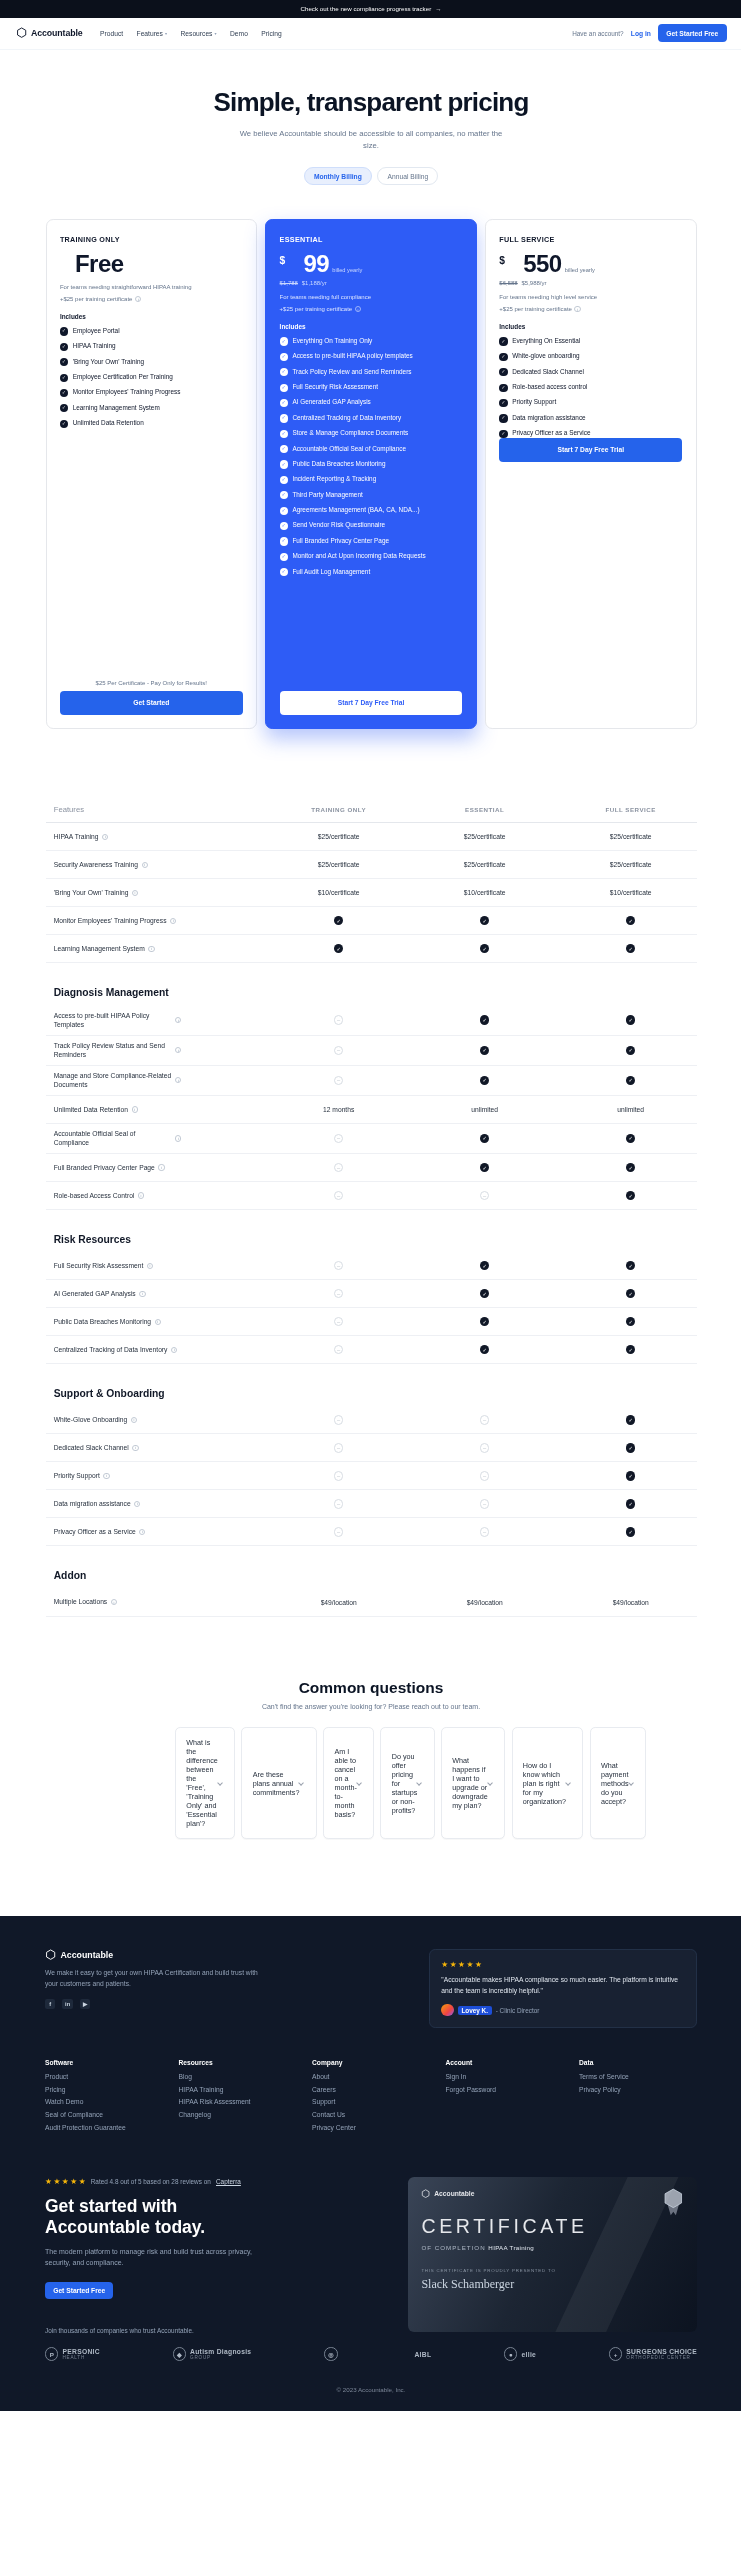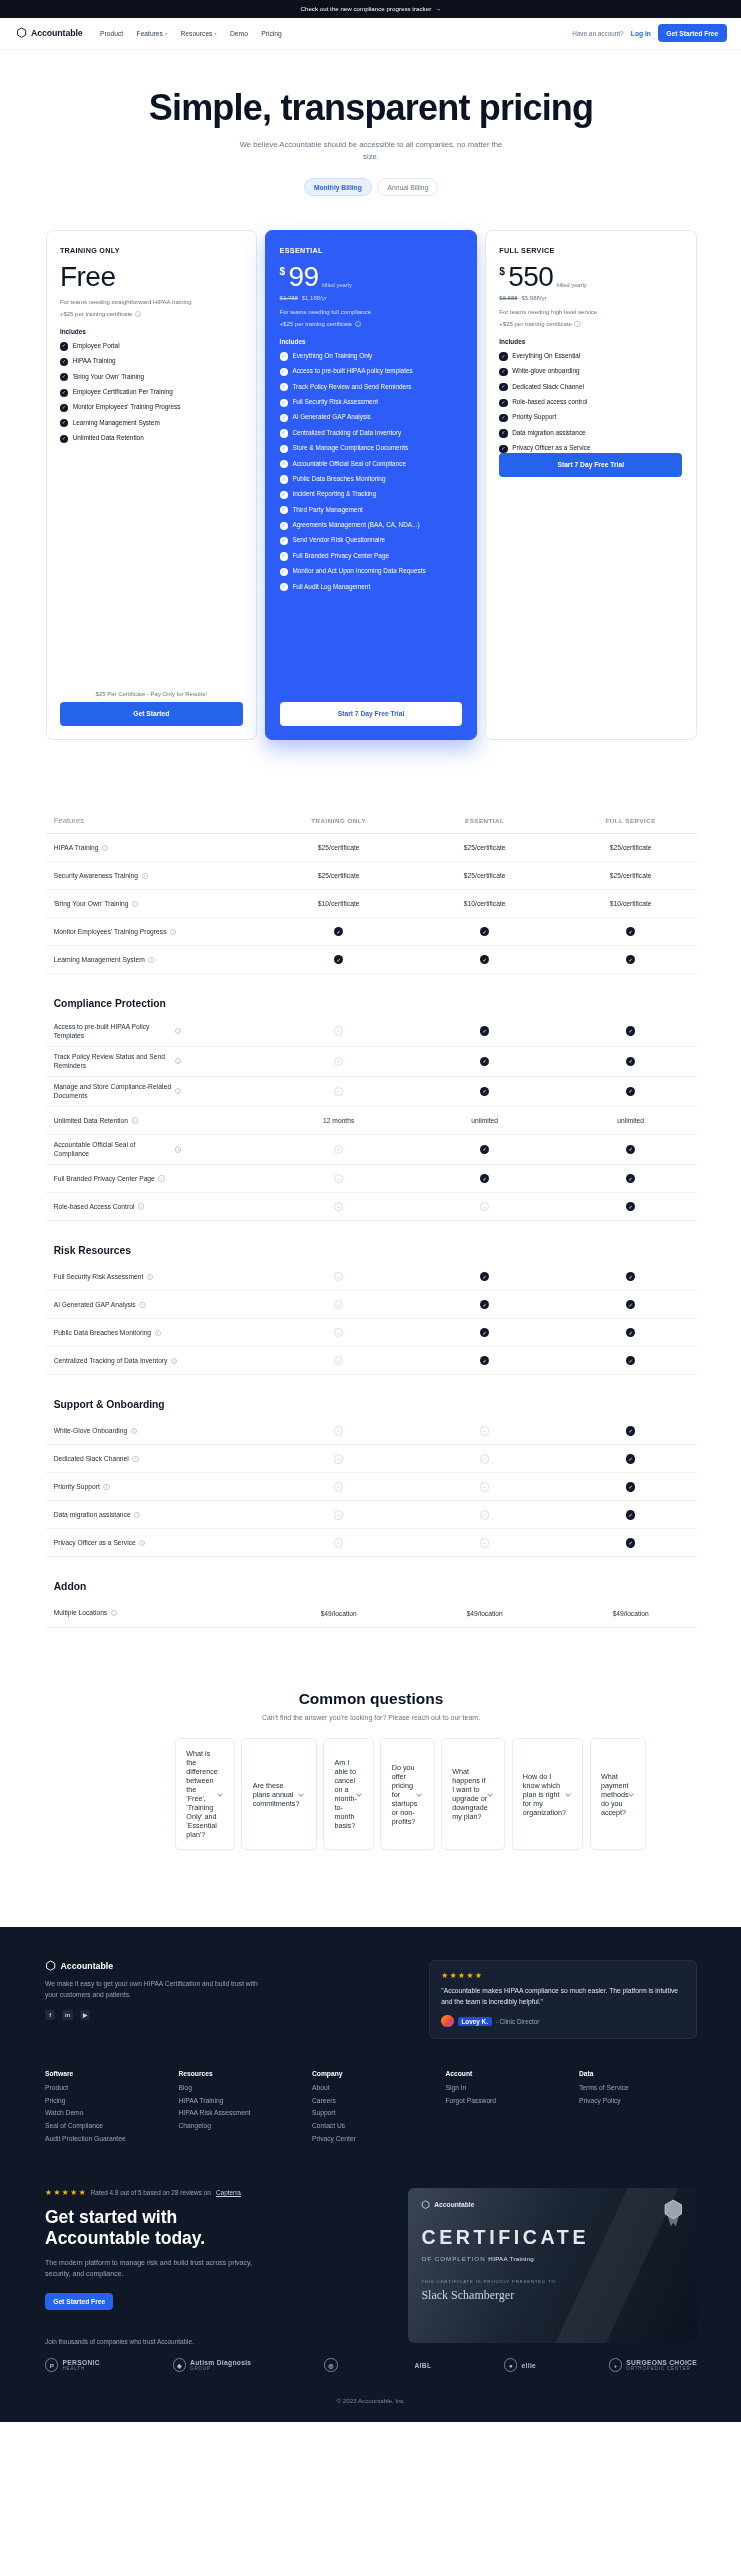--- a/index.html
+++ b/index.html
@@ -19,36 +19,36 @@
   .nav { display:flex; align-items:center; gap:13.4px; margin-left:17.5px; }
   .nav a { font-size:6.7px; color:#334155; display:flex; align-items:center; gap:2.1px; }
   .carat { font-size:4.1px; color:#94a3b8; }
   .header-right { margin-left:auto; display:flex; align-items:center; gap:7.2px; }
   .acct-prompt { font-size:6.4px; color:#64748b; }
   .login-link { font-size:6.7px; color:#2563eb; font-weight:bold; }
   .btn-primary { background:#2563eb; color:#fff; font-size:6.7px; font-weight:bold; padding:5.2px 8.2px; border-radius:4.1px; }
 
   
   .hero { text-align:center; padding:37px 0 20.6px; }
-  .hero h1 { font-size:36px; font-weight:bold; color:#0b1424; letter-spacing:-0.8px; }
+  .hero h1 { font-size:26px; font-weight:bold; color:#0b1424; letter-spacing:-0.8px; }
   .hero p { margin:10.3px auto 0; font-size:7.7px; line-height:1.55; color:#64748b; max-width:278px; }
   .toggle { margin-top:15.5px; display:flex; justify-content:center; gap:5.2px; }
   .pill { font-size:6.7px; padding:4.6px 9.3px; border-radius:515px; border:0.5px solid #e2e8f0; color:#64748b; background:#fff; }
   .pill.active { background:#e8effd; color:#2563eb; border-color:#cfdefb; font-weight:bold; }
 
   .container { width:651px; margin:0 auto; }
 
   
   .plans { display:grid; grid-template-columns:1fr 1fr 1fr; gap:8.2px; width:651px; margin:13.4px auto 0; }
   .plan-card { border:0.5px solid #e5e7eb; border-radius:7.2px; padding:14.4px 13.4px 13.4px; display:flex; flex-direction:column; min-height:510px; background:#fff; }
   .plan-card.blue { background:#2e5cf6; border-color:#2e5cf6; color:#fff; box-shadow:0 9.3px 20.6px rgba(46,92,246,0.35); }
   .plan-name { font-size:7.2px; font-weight:bold; letter-spacing:0.3px; }
   .price-row { margin-top:8.2px; display:flex; align-items:flex-end; gap:3.1px; }
   .price-row .cur { font-size:10.3px; font-weight:bold; align-self:flex-start; margin-top:3.1px; }
-  .price-row .amt { font-size:28px; font-weight:normal; line-height:1; letter-spacing:-0.5px; }
+  .price-row .amt { font-size:24px; font-weight:bold; line-height:1; letter-spacing:-0.5px;margin-left:15px; }
   .price-row .per { font-size:5.7px; color:#64748b; margin-bottom:3.1px; }
   .blue .price-row .per { color:#c9d7ff; }
   .strike-row { margin-top:4.1px; font-size:6px; color:#64748b; }
   .strike-row s { margin-right:2.1px; }
   .blue .strike-row { color:#c9d7ff; }
   .plan-desc { margin-top:7.2px; font-size:6px; line-height:1.5; color:#64748b; }
   .blue .plan-desc { color:#dbe4ff; }
   .plan-cert { margin-top:4.1px; font-size:6px; color:#64748b; display:flex; align-items:center; gap:2.6px; }
   .blue .plan-cert { color:#dbe4ff; }
   .info-i { display:inline-flex; align-items:center; justify-content:center; width:6.2px; height:6.2px; border:0.5px solid #c2cad4; border-radius:50%; font-size:4.1px; color:#94a3b8; flex:0 0 auto; }
@@ -108,21 +108,21 @@
   .f-cta { display:grid; grid-template-columns:1fr 289px; gap:26px; margin-top:41px; align-items:start; }
   .rating-row { display:flex; align-items:center; gap:5.2px; font-size:6.4px; color:#94a3b8; }
   .rating-link { color:#cbd5e1; text-decoration:underline; }
   .f-cta h2 { margin-top:9.3px; font-size:17.5px; line-height:1.2; color:#fff; font-weight:bold; max-width:216px; }
   .f-cta-sub { margin-top:8.2px; font-size:7px; line-height:1.6; color:#94a3b8; max-width:222px; }
   .f-cta .btn-primary { margin-top:13.4px; }
   .cert { position:relative; height:155px; border-radius:6.2px; overflow:hidden; background:linear-gradient(115deg,#3a4557 0%,#1c2533 45%,#0c1320 100%); padding:11.3px 13.4px; }
   .cert::after { content:""; position:absolute; top:-20.6px; right:62px; width:46px; height:216px; background:rgba(255,255,255,0.06); transform:rotate(25deg); }
   .cert-brand { display:flex; align-items:center; gap:3.6px; }
   .cert-brand span { color:#e5e7eb; font-size:6.7px; font-weight:bold; }
-  .cert-title { margin-top:17.5px; font-size:19.6px; letter-spacing:3.6px; color:#e5e7eb; font-weight:bold; }
+  .cert-title { margin-top:17.5px; font-size:19.6px; letter-spacing:3.6px; color:#e5e7eb; font-weight:normal; }
   .cert-sub { margin-top:5.2px; font-size:6.2px; letter-spacing:1px; color:#aeb8c6; }
   .cert-sub em { font-style:normal; color:#e2e8f0; letter-spacing:0.3px; }
   .cert-presented { margin-top:17.5px; font-size:4.4px; letter-spacing:0.8px; color:#8b96a5; }
   .cert-name { margin-top:4.1px; font-size:12px; color:#cbd5e1; font-family:"Liberation Serif", serif; }
   .cert-badge { position:absolute; top:10.3px; right:13.4px; }
   .join-text { margin-top:28px; font-size:6.4px; color:#94a3b8; }
   .logos { display:flex; justify-content:space-between; align-items:center; margin-top:13.4px; opacity:0.85; }
   .logo-item { display:flex; align-items:center; gap:4.1px; color:#cbd5e1; }
   .logo-ic { width:13.4px; height:13.4px; border-radius:50%; border:1px solid #8b96a5; display:inline-flex; align-items:center; justify-content:center; font-size:6.2px; font-weight:bold; color:#cbd5e1; }
   .logo-ic:empty { display:none; }
@@ -402,21 +402,21 @@
         <div class="cmp-cell">
           <span class="tcheck">✓</span>
         </div>
         <div class="cmp-cell">
           <span class="tcheck">✓</span>
         </div>
         <div class="cmp-cell">
           <span class="tcheck">✓</span>
         </div>
       </div>
-      <div class="cmp-group">Compliance Protection</div>
+      <div class="cmp-group">Diagnosis Management</div>
       <div class="cmp-row">
         <div class="cmp-label">
           <span class="feature-name">Access to pre-built HIPAA Policy Templates</span>
           <span class="info-i">i</span>
         </div>
         <div class="cmp-cell">
           <span class="tdash">–</span>
         </div>
         <div class="cmp-cell">
           <span class="tcheck">✓</span>

